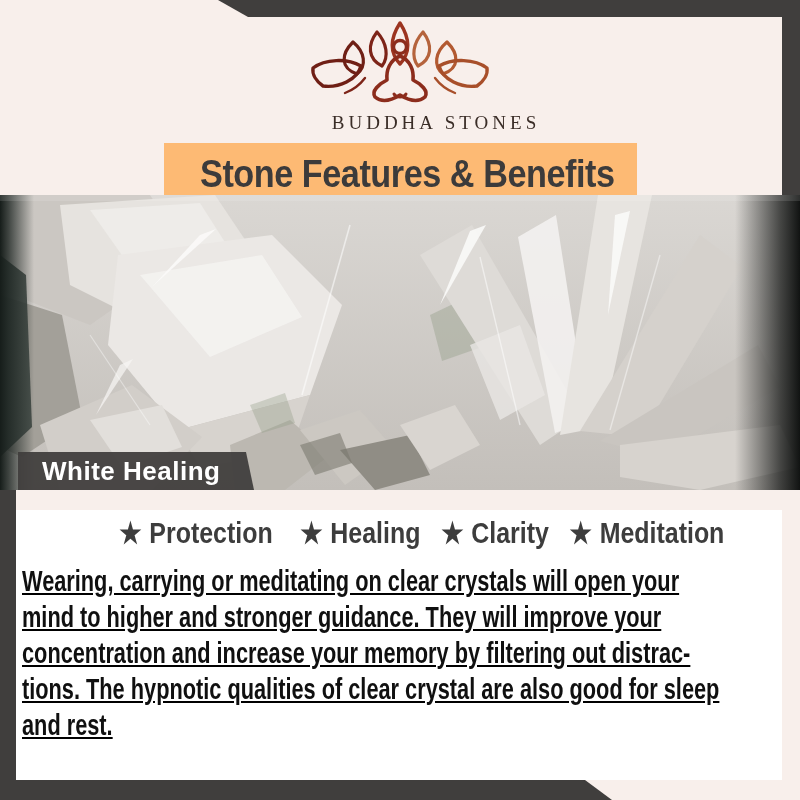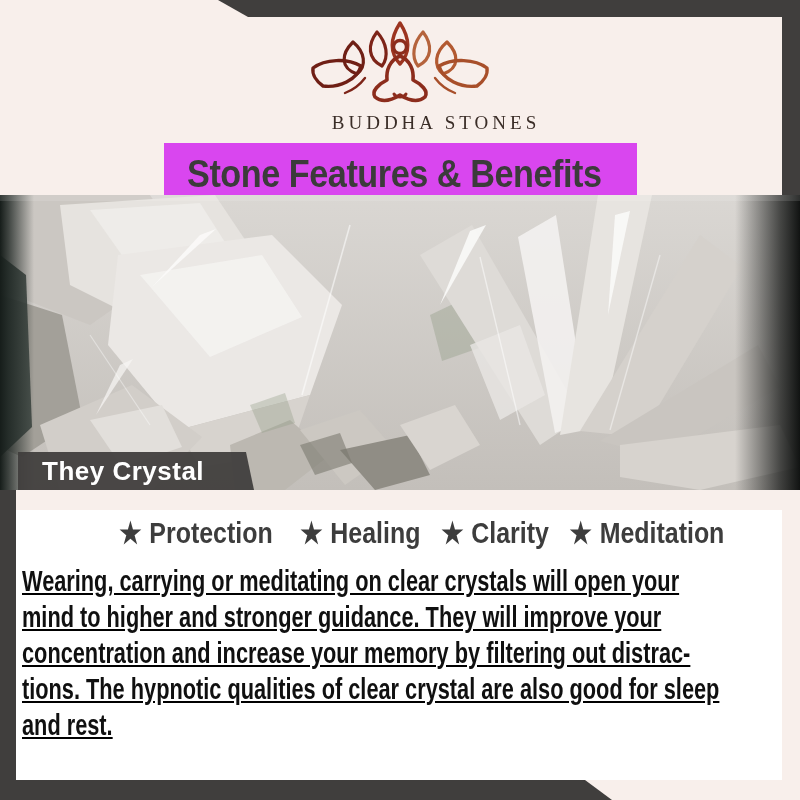--- a/index.html
+++ b/index.html
@@ -16,22 +16,22 @@
   #frame-bottom{left:0;top:780px;width:612px;height:20px;
     clip-path:polygon(0 0,585px 0,100% 100%,0 100%);}
 
   
   #logo-wrap{left:0;top:20px;width:800px;text-align:center;}
   #brand-name{left:0;top:112px;width:800px;text-align:center;
     font-family:"Liberation Serif",serif;font-size:19px;letter-spacing:4px;
     color:#3a2d27;margin-left:36px;}
 
   
-  #heading-band{left:164px;top:143px;width:473px;height:63px;background:#d946ef;
-    display:flex;align-items:center;justify-content:flex-start;}
+  #heading-band{left:164px;top:143px;width:473px;height:63px;background:#fdba74;
+    display:flex;align-items:center;justify-content:flex-end;}
   #heading-band .t{font-size:38px;font-weight:bold;color:#3c3b3b;white-space:nowrap;
     display:inline-block;transform:scaleX(.9);letter-spacing:-.5px;}
 
   
   #photo{left:0;top:195px;width:800px;height:295px;}
   #photo svg{display:block;width:800px;height:295px;}
 
   
   #photo-label{left:18px;top:452px;width:236px;height:38px;
     background:rgba(64,62,61,.94);
@@ -154,21 +154,21 @@
     <path d="M480,62 L520,230" stroke="#ffffff" stroke-width="1.4" opacity=".5" fill="none"></path>
     <path d="M660,60 L610,235" stroke="#ffffff" stroke-width="1.4" opacity=".45" fill="none"></path>
     <path d="M90,140 L150,230" stroke="#ffffff" stroke-width="1.2" opacity=".4" fill="none"></path>
 
     <rect x="0" y="0" width="34" height="295" fill="url(#ldark)"></rect>
     <rect x="735" y="0" width="65" height="295" fill="url(#rdark)"></rect>
     <rect x="0" y="0" width="800" height="6" fill="#ffffff" opacity=".12"></rect>
   </svg>
 </div>
 
-<div class="abs" id="photo-label">They Crystal</div>
+<div class="abs" id="photo-label">White Healing</div>
 
 <div class="abs" id="content-panel"></div>
 
 <div class="abs" id="benefits-line">
   <span class="inner">
     <span class="benefit" id="benefit-0"><span class="star">★</span><span>Protection</span></span>
     <span class="benefit" id="benefit-1"><span class="star">★</span><span>Healing</span></span>
     <span class="benefit" id="benefit-2"><span class="star">★</span><span>Clarity</span></span>
     <span class="benefit" id="benefit-3"><span class="star">★</span><span>Meditation</span></span>
   </span>

